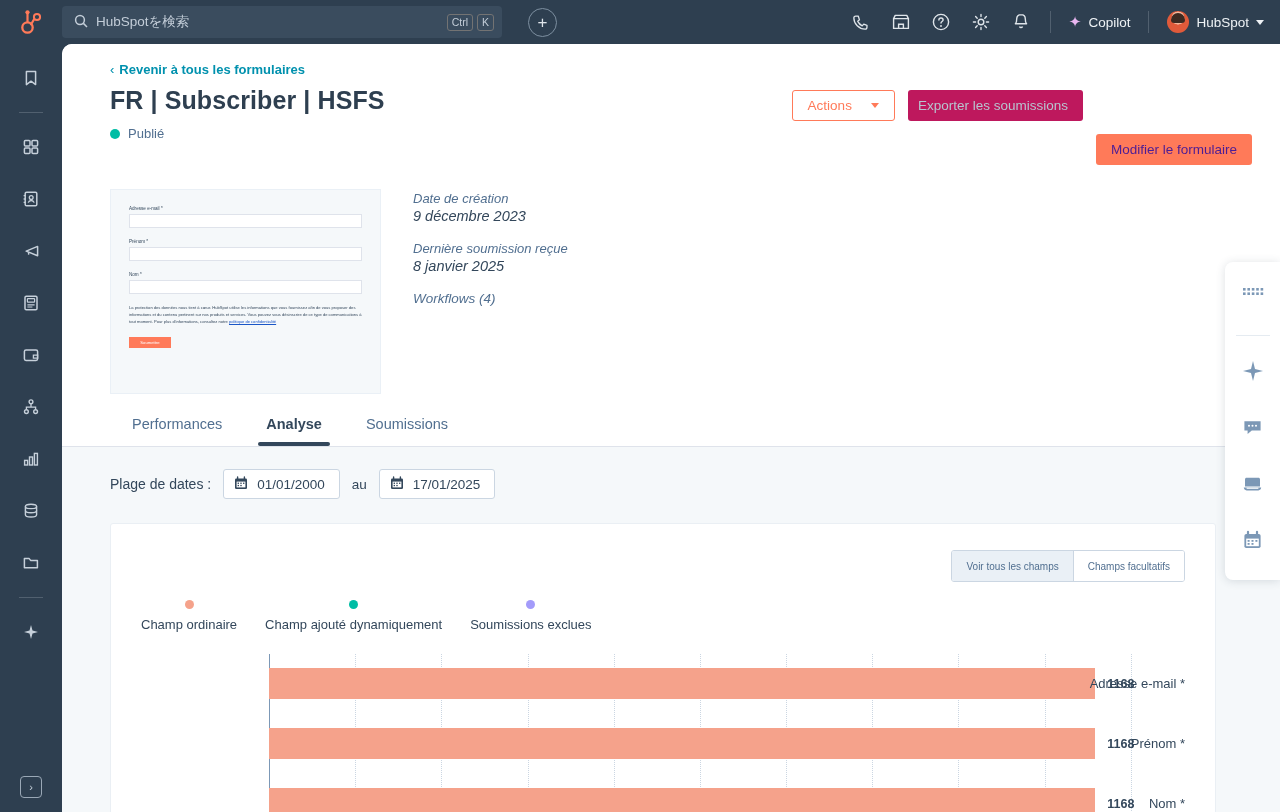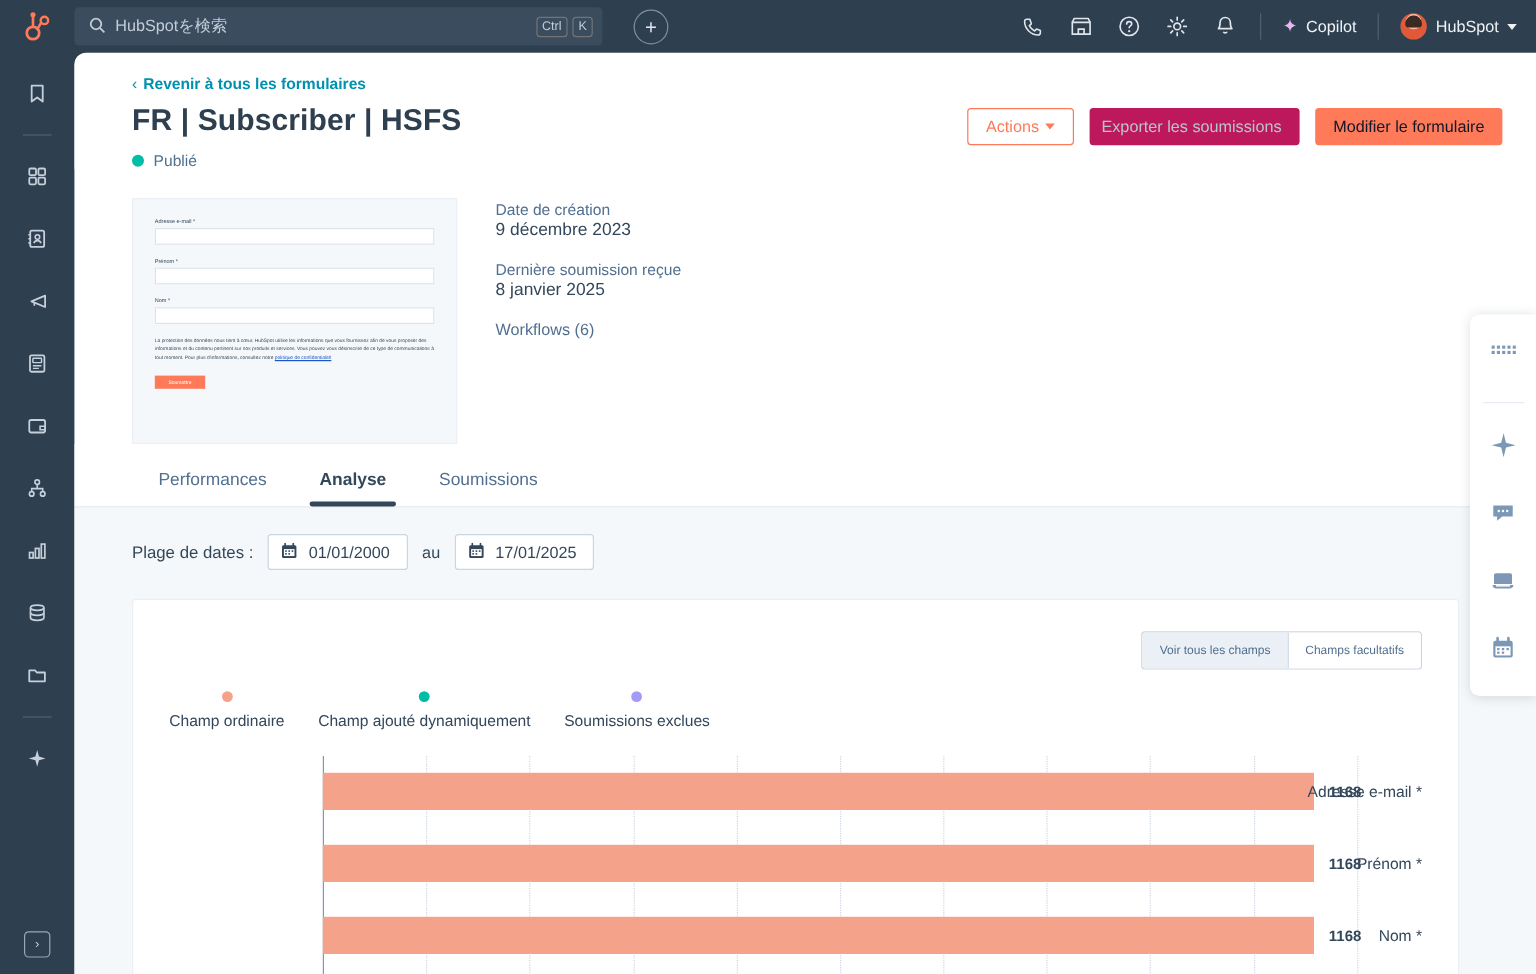--- a/index.html
+++ b/index.html
@@ -84,40 +84,40 @@
   .breadcrumb .chev { font-size: 13px; font-weight: normal; }
   .title-row { display: flex; align-items: flex-start; }
   .page-title { font-size: 25px; font-weight: bold; color: #2e3f50; letter-spacing: .1px; }
   .status { display: flex; align-items: center; gap: 8px; margin-top: 11px; font-size: 13px; color: #516f90; }
   .dot-green { width: 10px; height: 10px; border-radius: 50%; background: #00bda5; }
   .actions { margin-left: auto; display: flex; gap: 13px; align-items: flex-start; padding-top: 4px; }
   .btn {
     height: 31px; border-radius: 3px; font-size: 13.5px; display: flex;
     align-items: center; justify-content: center; padding: 0 15px; white-space: nowrap;
   }
-  .btn-outline { border: 1px solid #ff7a59; color: #ff7a59; background: #fff; gap: 5px; }
+  .btn-outline { border: 1px solid #ff7a59; color: #ff7a59; background: #fff; gap: 19px; }
   .btn-disabled { background: #be185d; color: #b8c4cf; padding-left: 10px; }
-  .btn-primary { background: #ff7a59; color: #0f172a; }
+  .btn-primary { background: #ff7a59; color: #4c1d95; margin-top: 44px; }
   .btn-outline .caret { border-top-color: #ff7a59; }
 
   
   .info-row { display: flex; gap: 32px; padding: 24px 28px 0 48px; }
   .form-preview {
     width: 271px; height: 205px; background: #f5f8fa; border: 1px solid #eaf0f6;
     padding: 16px 18px; position: relative; overflow: hidden;
   }
   .fp-label { font-size: 4.6px; color: #33475b; margin-bottom: 3px; }
   .fp-input { height: 14px; background: #fff; border: 1px solid #dfe3eb; margin-bottom: 11px; }
   .fp-text { font-size: 4.1px; color: #33475b; line-height: 1.65; margin-top: 6px; }
   .fp-link { color: #1a56c7; text-decoration: underline; }
   .fp-btn {
     margin-top: 12px; width: 42px; height: 11px; background: #ff7a59; color: #fff;
     font-size: 4.2px; display: flex; align-items: center; justify-content: center;
   }
-  .meta { padding-top: 2px; }
+  .meta { padding-top: 2px; font-style: italic; }
   .meta-label { font-size: 13px; color: #516f90; margin-bottom: 2px; }
   .meta-value { font-size: 14.5px; color: #33475b; margin-bottom: 17px; }
   .meta-link { font-size: 13.5px; color: #516f90; }
 
   
   .tabs { display: flex; gap: 0; padding: 22px 0 0 48px; background: #fff; }
   .tab {
     padding: 0 22px 14px; font-size: 14.5px; color: #516f90; position: relative;
   }
   .tab.active { color: #33475b; font-weight: bold; }
@@ -378,21 +378,21 @@
         <span>La protection des données nous tient à cœur. HubSpot utilise les informations que vous fournissez afin de vous proposer des informations et du contenu pertinent sur nos produits et services. Vous pouvez vous désinscrire de ce type de communications à tout moment. Pour plus d'informations, consultez notre </span><span class="fp-link">politique de confidentialité</span>
       </div>
       <div class="fp-btn">Soumettre</div>
     </div>
 
     <div class="meta">
       <div class="meta-label">Date de création</div>
       <div class="meta-value">9 décembre 2023</div>
       <div class="meta-label">Dernière soumission reçue</div>
       <div class="meta-value">8 janvier 2025</div>
-      <div class="meta-link">Workflows (6)</div>
+      <div class="meta-link">Workflows (4)</div>
     </div>
   </div>
 
   <div class="tabs">
     <div class="tab">Performances</div>
     <div class="tab active">Analyse</div>
     <div class="tab">Soumissions</div>
   </div>
   <div class="tabs-underline"></div>
 

